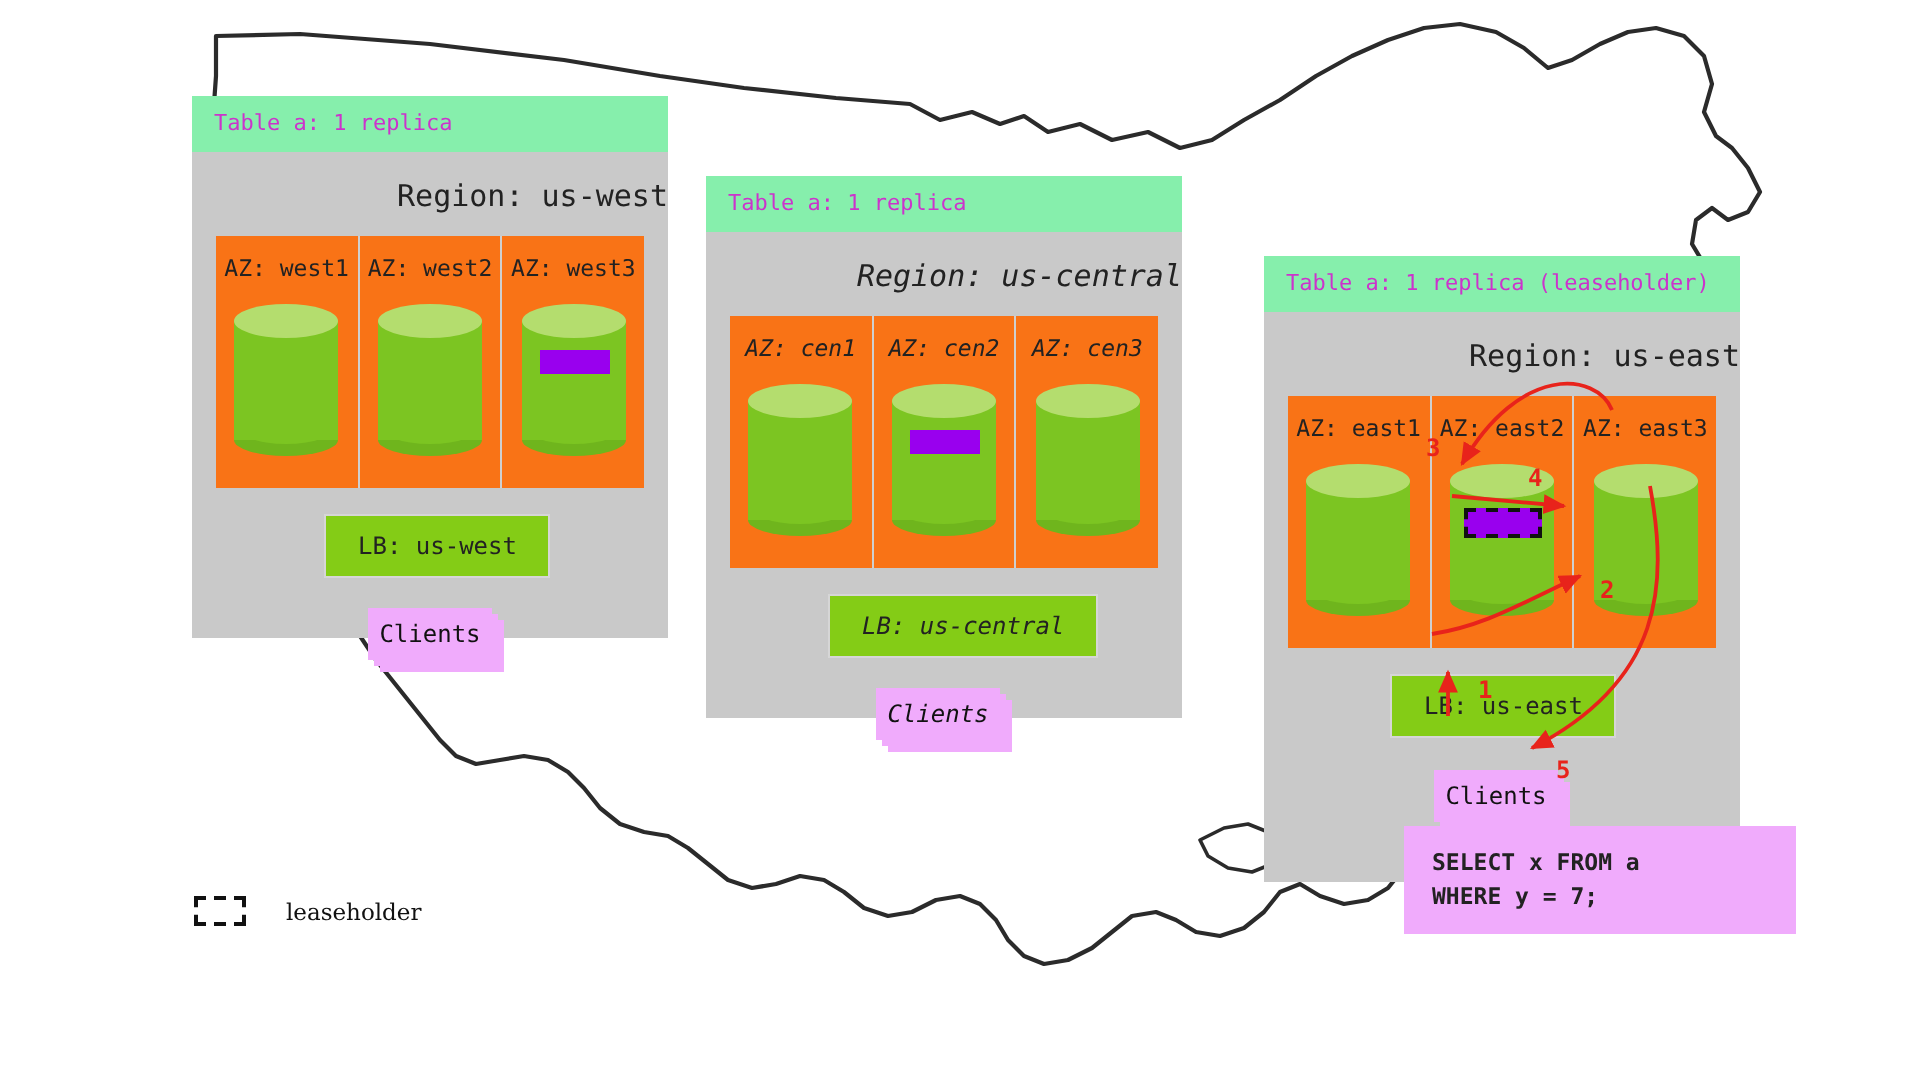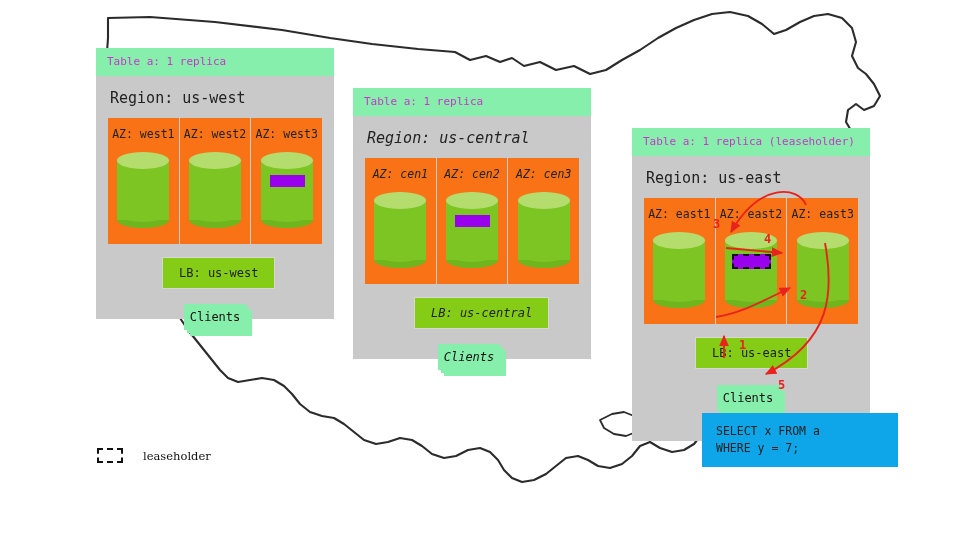--- a/index.html
+++ b/index.html
@@ -27,20 +27,21 @@
   .region-body{
     background:#c9c9c9;
     padding:0;
     position:relative;
   }
   .region-title{
     color:#222;
     font-size:15px;
     padding:13px 0 11px 14px;
     white-space:nowrap;
+    text-align:right;
   }
   .az-row{
     display:flex;
     background:#f97316;
     margin:0 12px;
   }
   .az{
     flex:1 1 0;
     position:relative;
     padding:9px 0 14px 0;
@@ -86,32 +87,32 @@
     background:#84cc16;
     border:1px solid #d6d6d6;
     font-size:12px;color:#222;
     padding:8px 16px;
     white-space:nowrap;
     text-align:center;
   }
 
   
   .clients{position:absolute;width:62px;height:26px;}
-  .clients .card{position:absolute;background:#86efac;}
+  .clients .card{position:absolute;background:#f0abfc;}
   .clients .c3{left:6px;top:6px;width:62px;height:26px;}
   .clients .c2{left:3px;top:3px;width:62px;height:26px;}
   .clients .c1{left:0;top:0;width:62px;height:26px;
     display:flex;align-items:center;justify-content:center;
     color:#111;font-size:12px;white-space:nowrap;}
 
   
   .sqlbox{
-    position:absolute;background:#0ea5e9;
+    position:absolute;background:#f0abfc;
     font-size:11.5px;color:#222;line-height:1.45;
-    padding:10px 14px 11px 14px;white-space:pre;
+    padding:10px 14px 11px 14px;white-space:pre;font-weight:bold;
   }
 
   
   #legend{position:absolute;left:97px;top:448px;display:flex;align-items:center;}
   #legend .sw{width:22px;height:11px;border:2px dashed #111;}
   #legend .txt{font-size:11.5px;color:#111;margin-left:20px;
     font-family:"DejaVu Serif","Liberation Serif",serif;}
 
   
   #arrows{position:absolute;left:0;top:0;width:960px;height:540px;pointer-events:none;}

